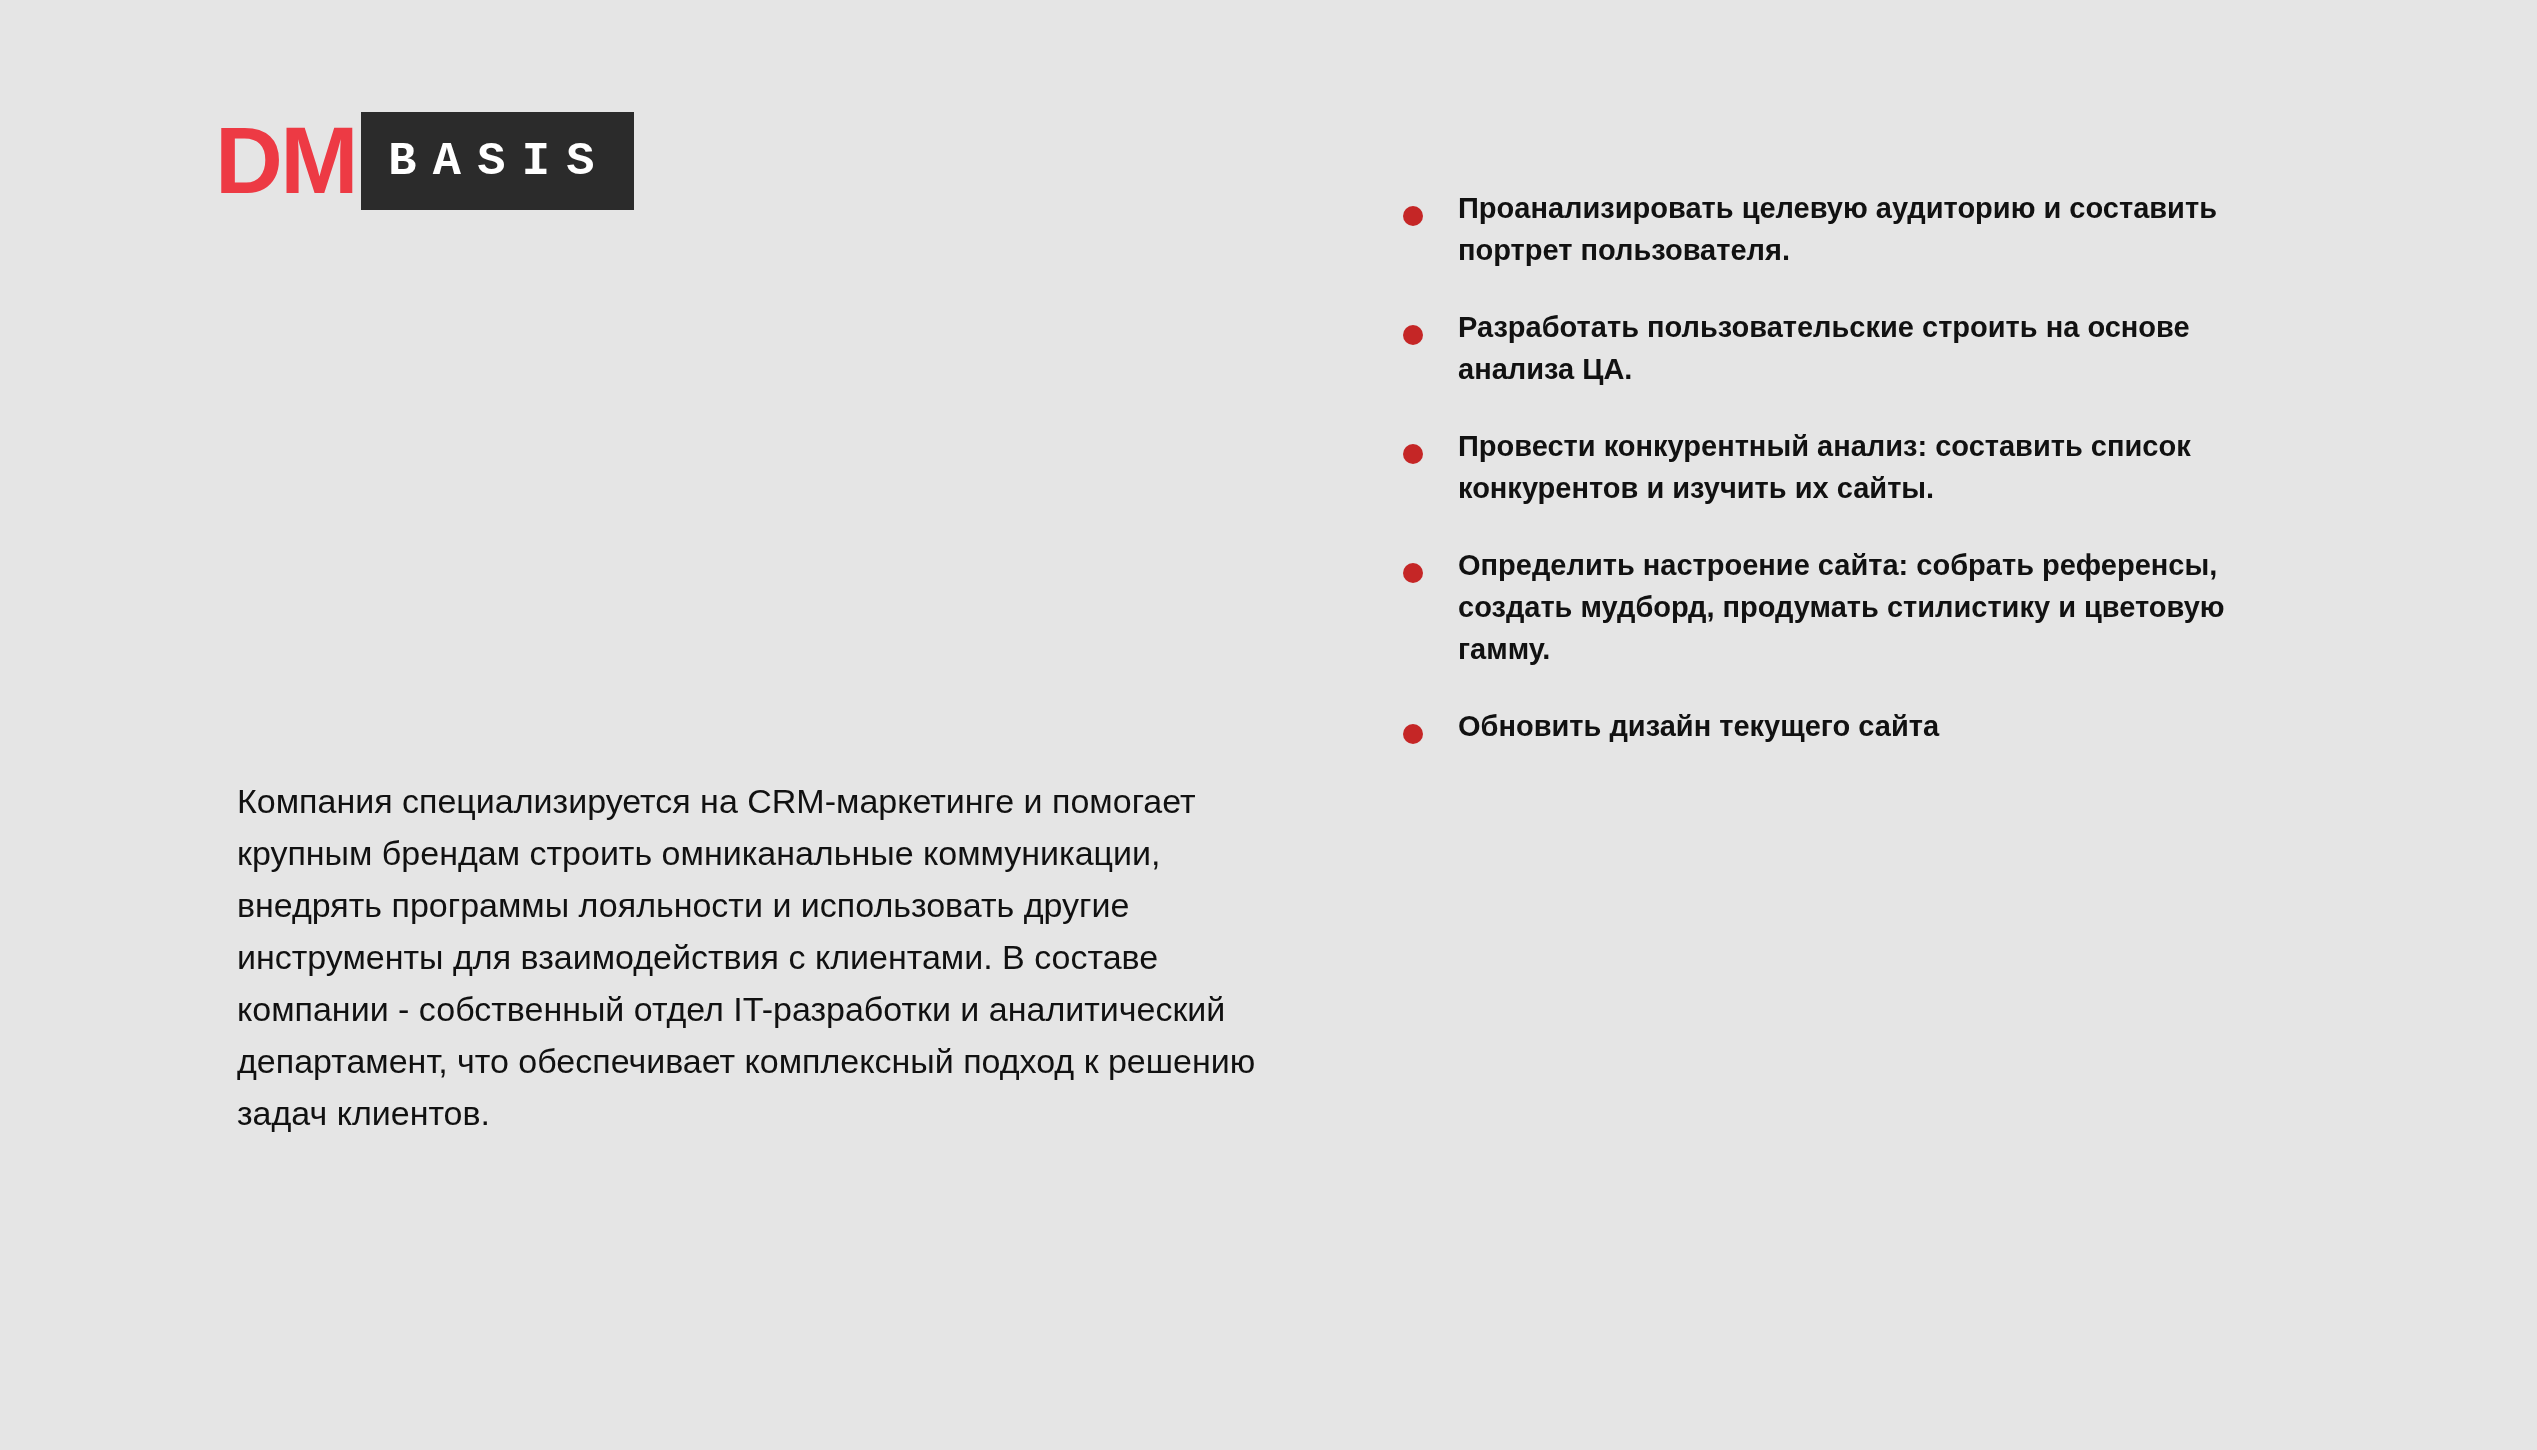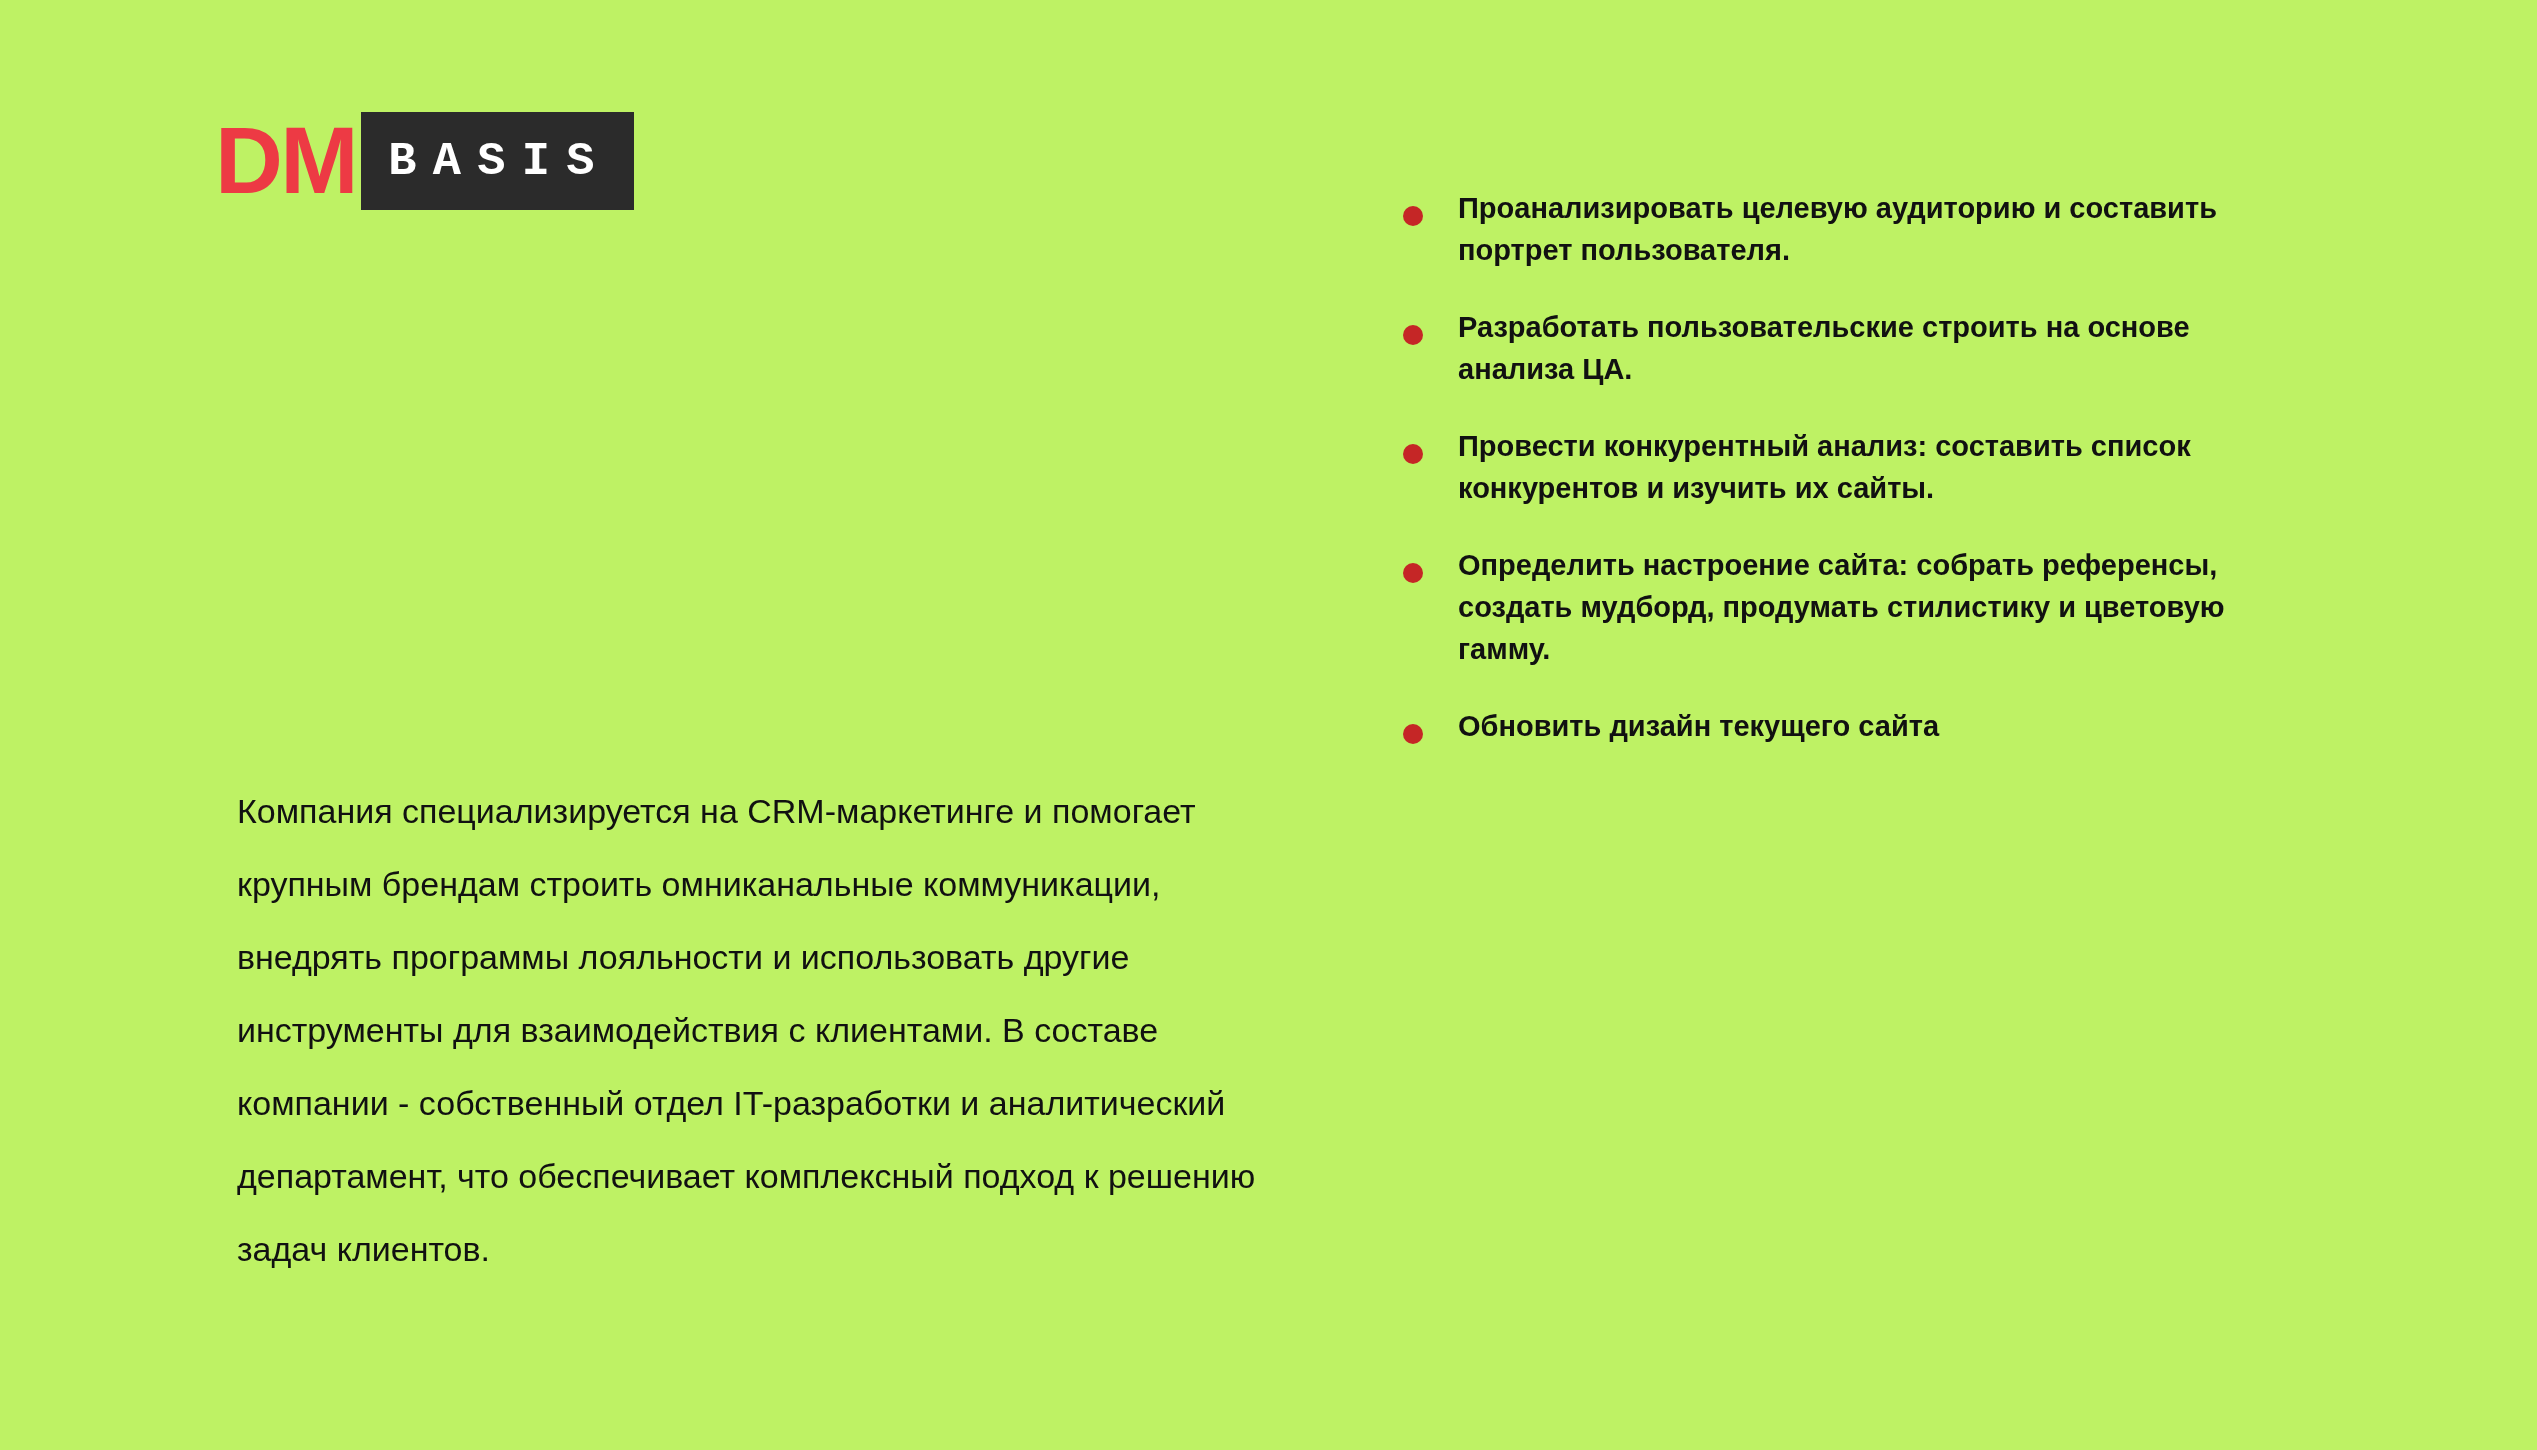--- a/index.html
+++ b/index.html
@@ -7,21 +7,21 @@
     padding: 0;
     background: #ffffff;
   }
   body {
     font-family: "Liberation Sans", sans-serif;
   }
   #slide {
     position: relative;
     width: 2538px;
     height: 1450px;
-    background: #bef264;
+    background: #e5e5e5;
     overflow: hidden;
   }
 
   
   #logo {
     position: absolute;
     left: 215px;
     top: 112px;
     display: flex;
     align-items: stretch;
@@ -69,21 +69,21 @@
     transform: rotate(90deg);
   }
 
   
   #about-paragraph {
     position: absolute;
     left: 237px;
     top: 775px;
     width: 1065px;
     font-size: 34px;
-    line-height: 73px;
+    line-height: 52px;
     color: #111111;
     font-family: "Liberation Sans", sans-serif;
   }
   #about-paragraph p {
     margin: 0;
   }
 
   
   #tasks-list {
     position: absolute;

